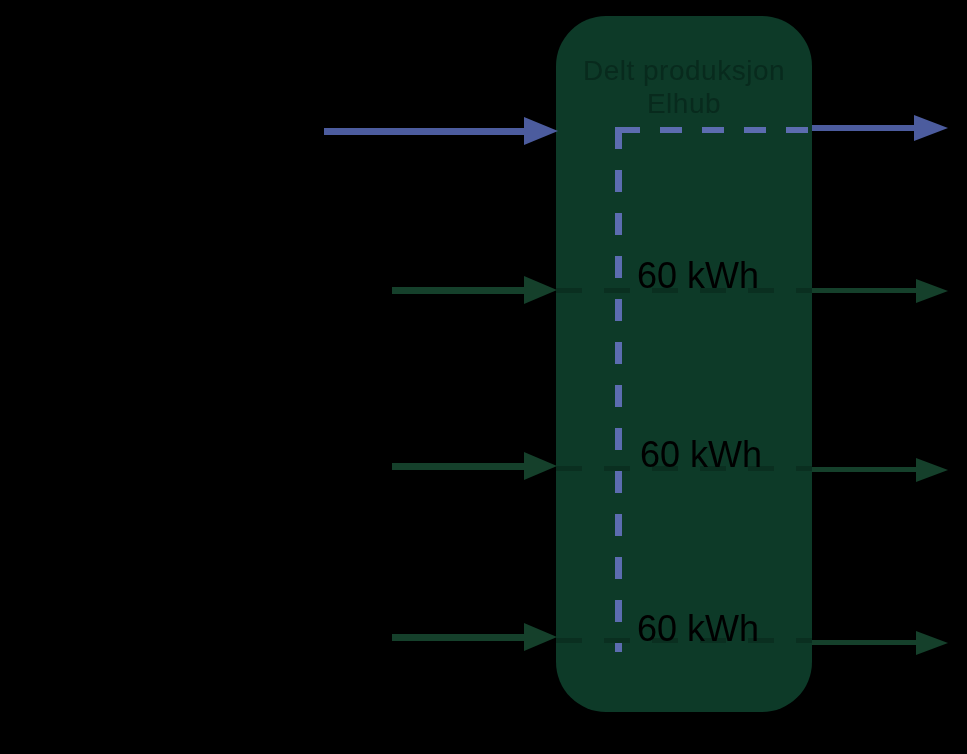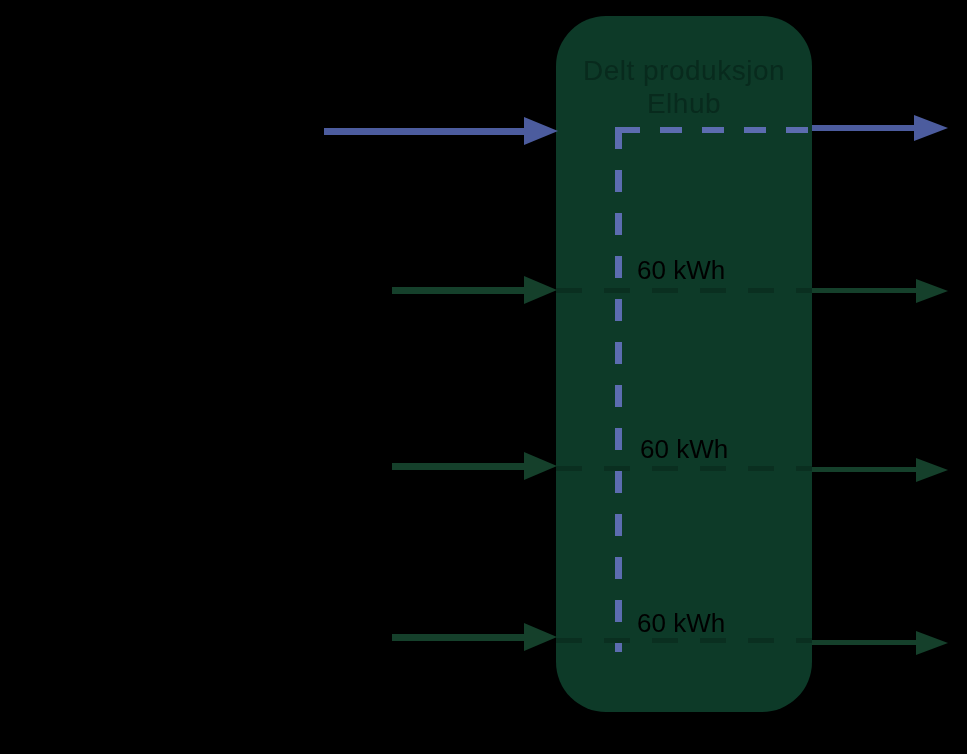--- a/index.html
+++ b/index.html
@@ -48,21 +48,21 @@
     position:absolute;width:7px;
     background:repeating-linear-gradient(180deg,var(--blue-dashed) 0 22px,transparent 22px 43px);
   }
   .dash-h-green{
     position:absolute;height:5px;
     background:repeating-linear-gradient(90deg,var(--green-dashed) 0 26px,transparent 26px 48px);
   }
   .kwh-label{
     position:absolute;
     color:var(--label-text);
-    font-size:26px;
+    font-size:36px;
     white-space:nowrap;
     text-align:center;
   }
 </style>
 </head>
 <body>
 
 <div class="canvas">
 
   <div class="elhub-box">

